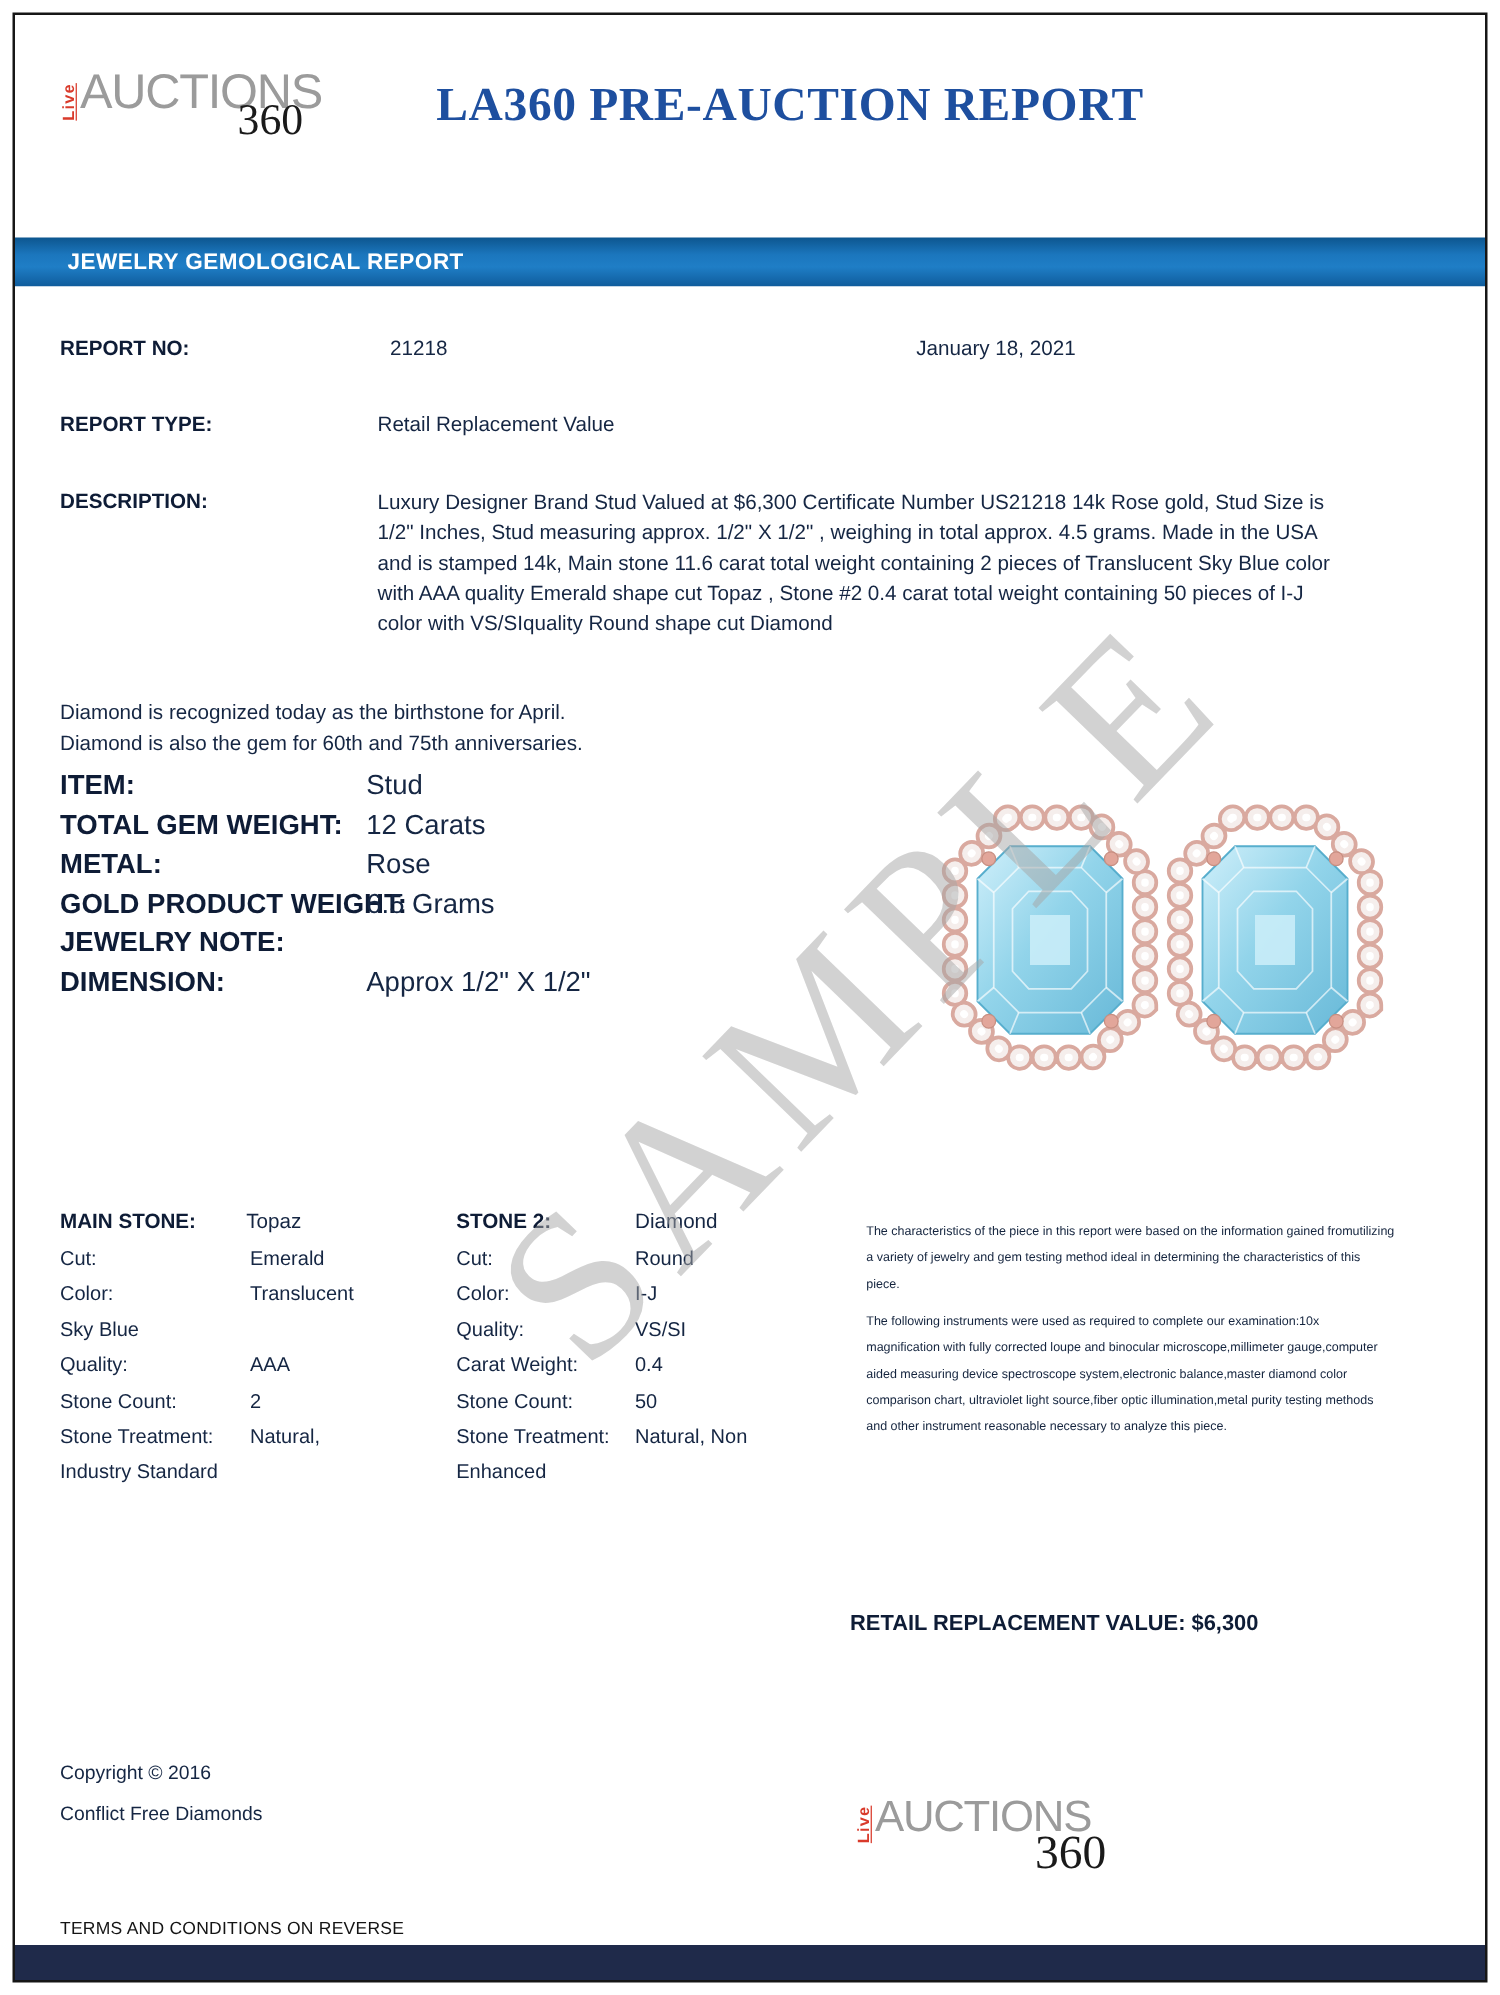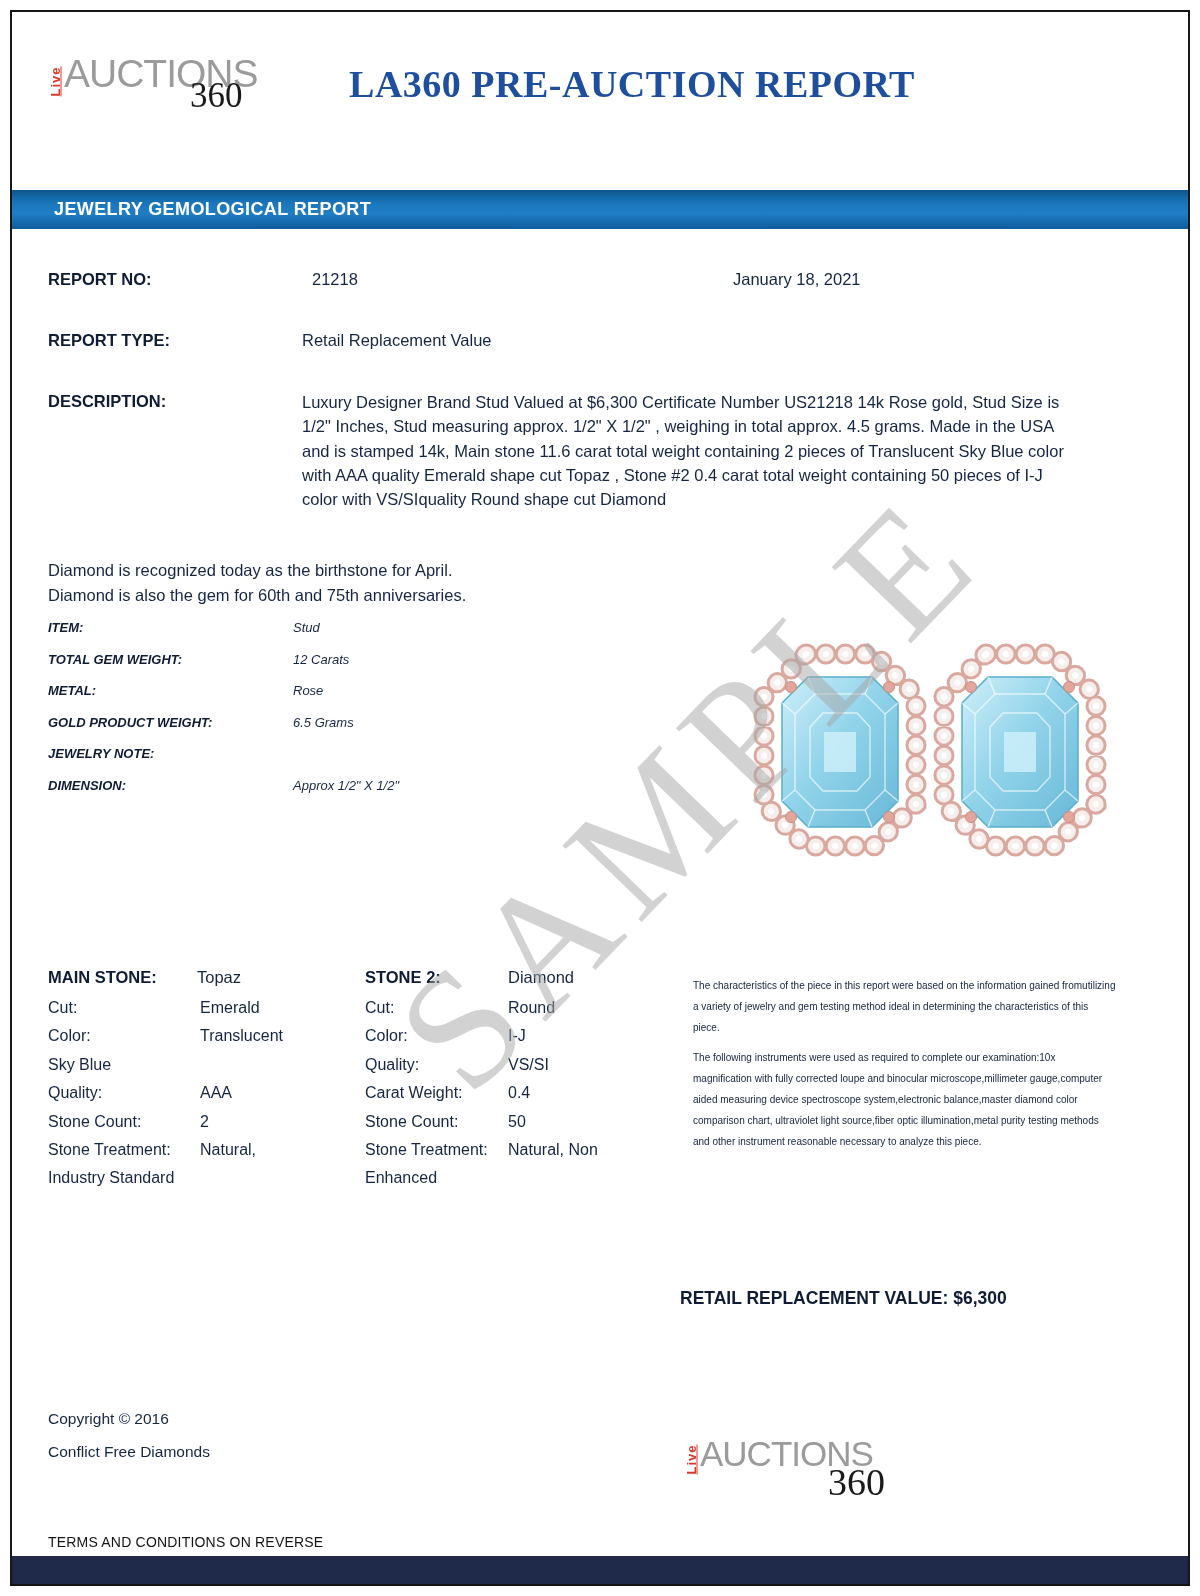--- a/index.html
+++ b/index.html
@@ -43,21 +43,21 @@
   .footer-logo .logo-360{left:152px;top:36px;font-size:38px;}
 
   
   #desc-text{position:absolute;left:302px;top:390px;width:780px;font-size:16.5px;line-height:24.3px;}
 
   
   .birthstone{position:absolute;left:48px;top:558px;font-size:16.5px;line-height:24.6px;}
 
   
   .item-details{position:absolute;left:48px;top:612px;}
-  .item-row{line-height:31.6px;font-size:13px;white-space:nowrap;font-style:italic;}
+  .item-row{line-height:31.6px;font-size:22px;white-space:nowrap;}
   .item-row .i-lbl{display:inline-block;width:245px;font-weight:bold;color:var(--label-ink);}
 
   
   .earrings{position:absolute;left:752px;top:636px;z-index:1;}
 
   
   .watermark{position:absolute;left:278px;top:672px;width:820px;height:240px;display:flex;
              align-items:center;justify-content:center;transform:rotate(-46deg);z-index:3;
              pointer-events:none;font-family:"Liberation Serif",serif;font-size:168px;
              letter-spacing:14px;color:#a6a6a6;opacity:0.5;}

